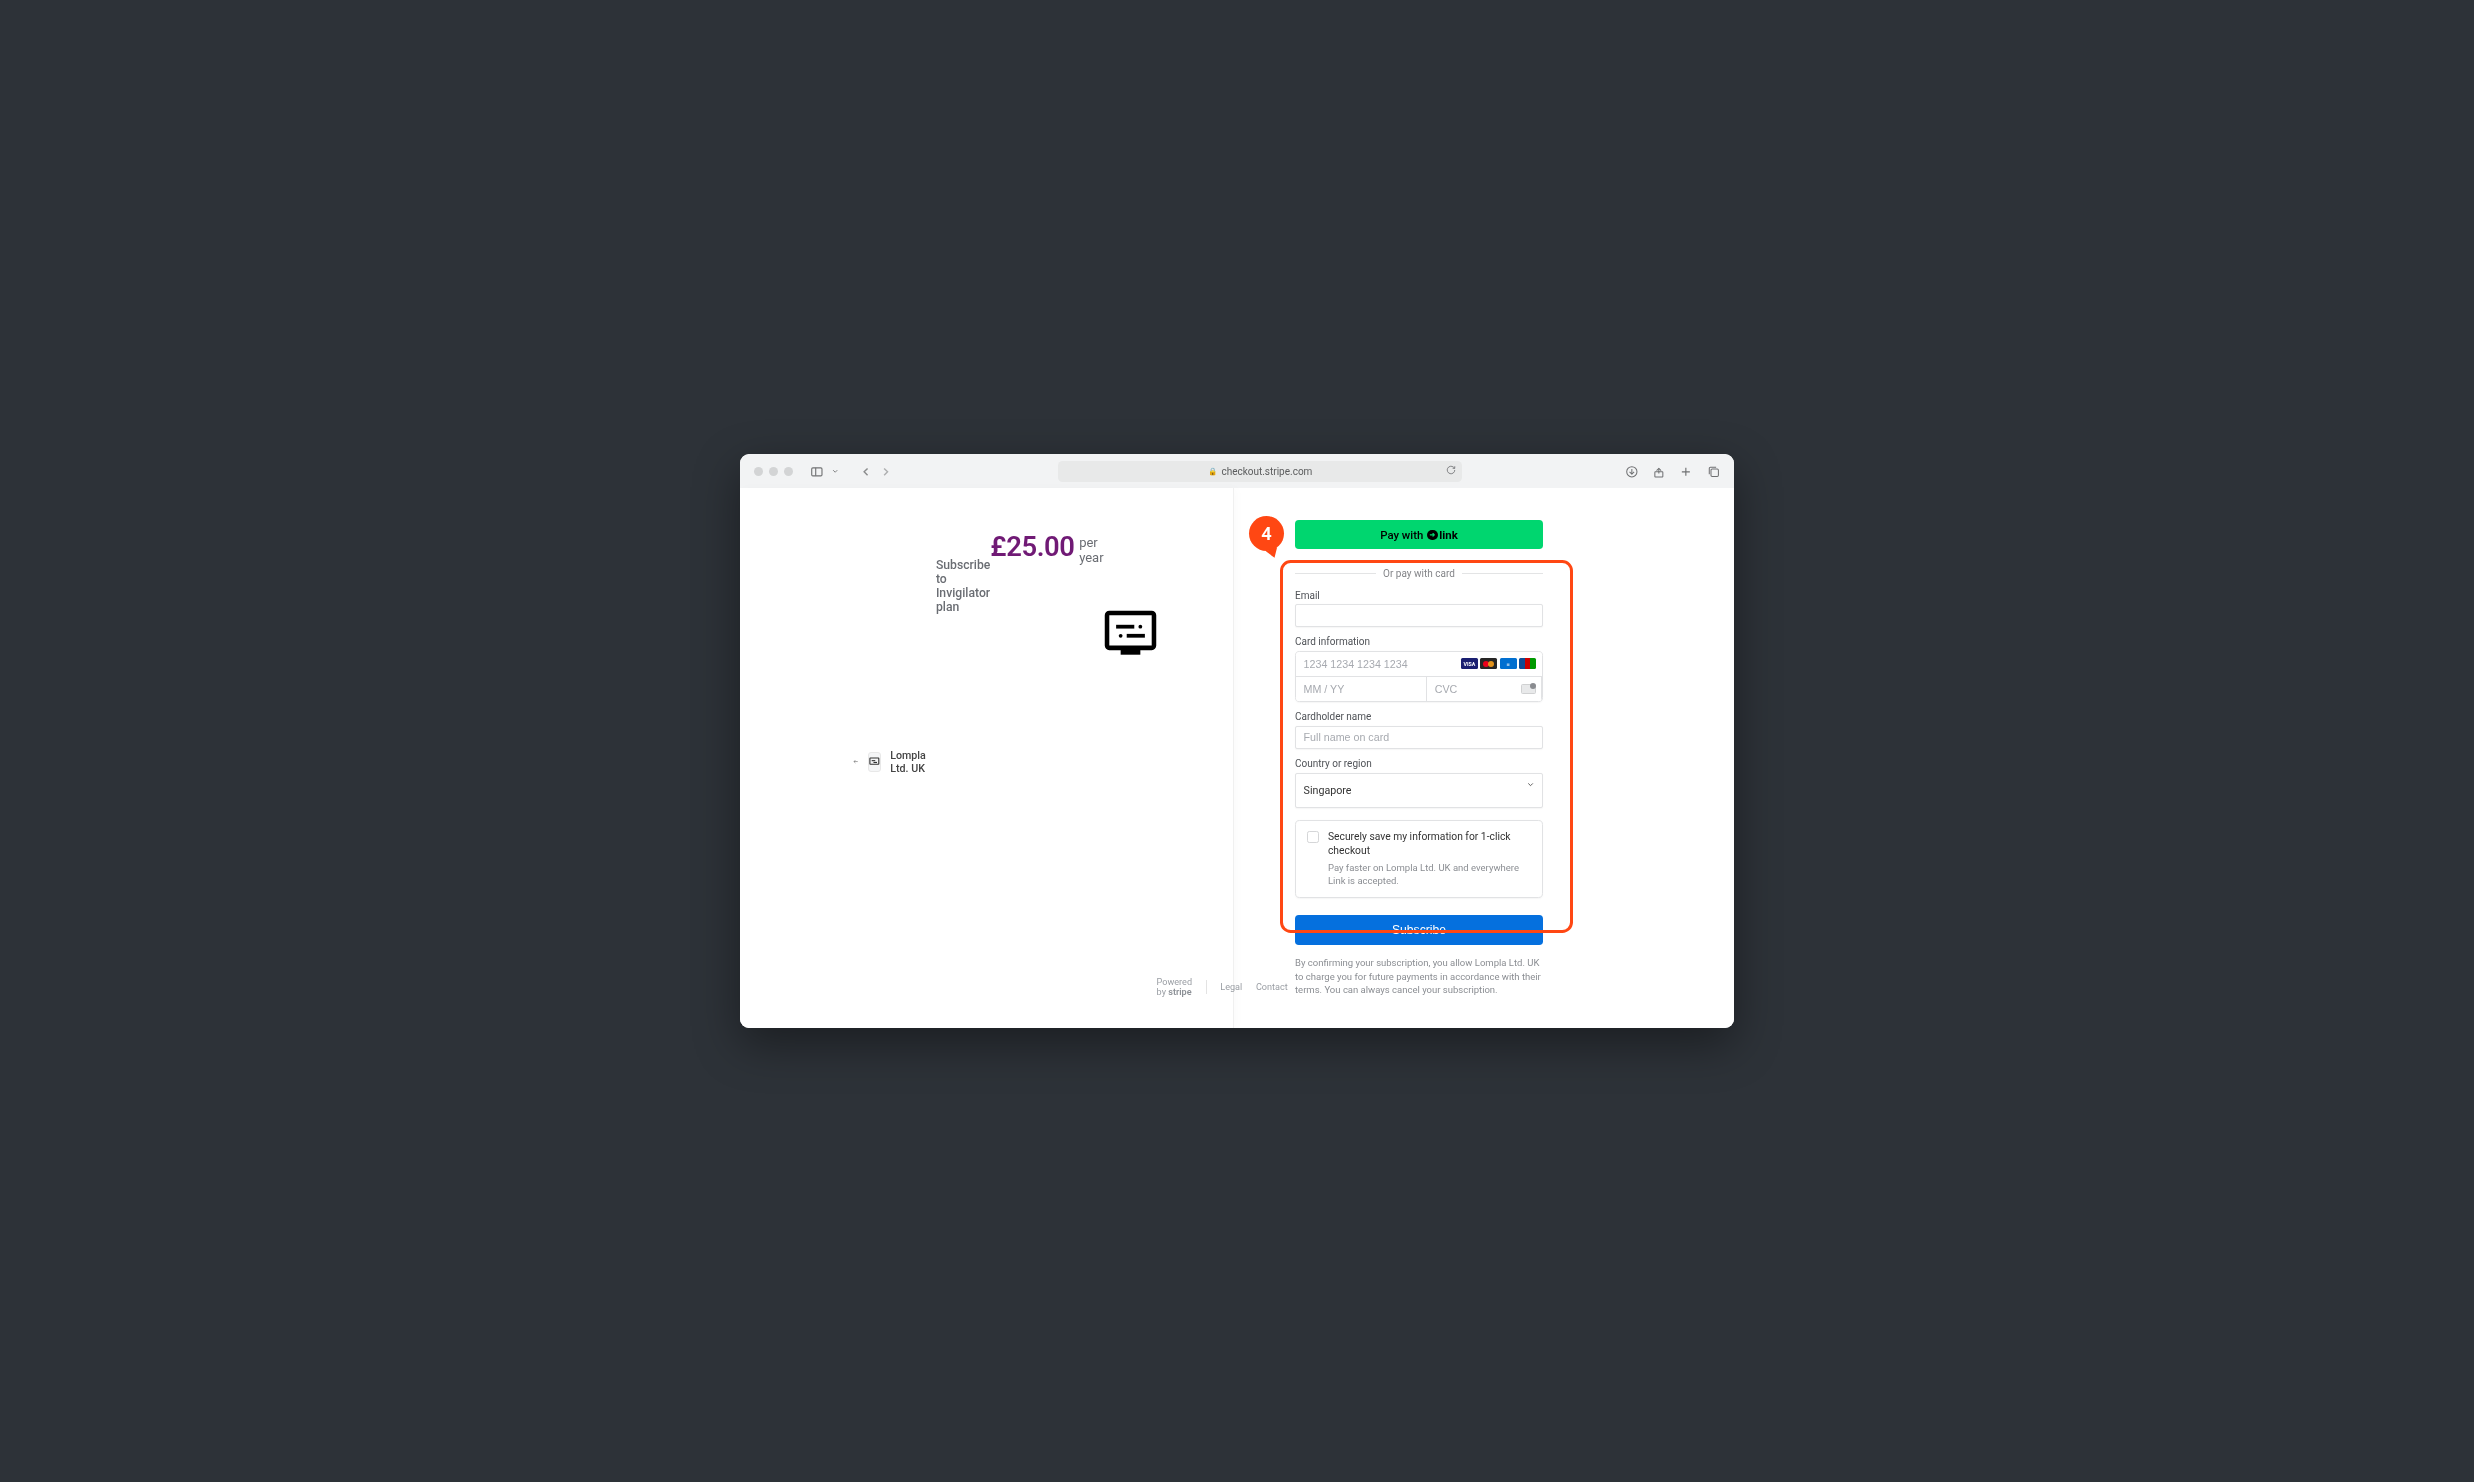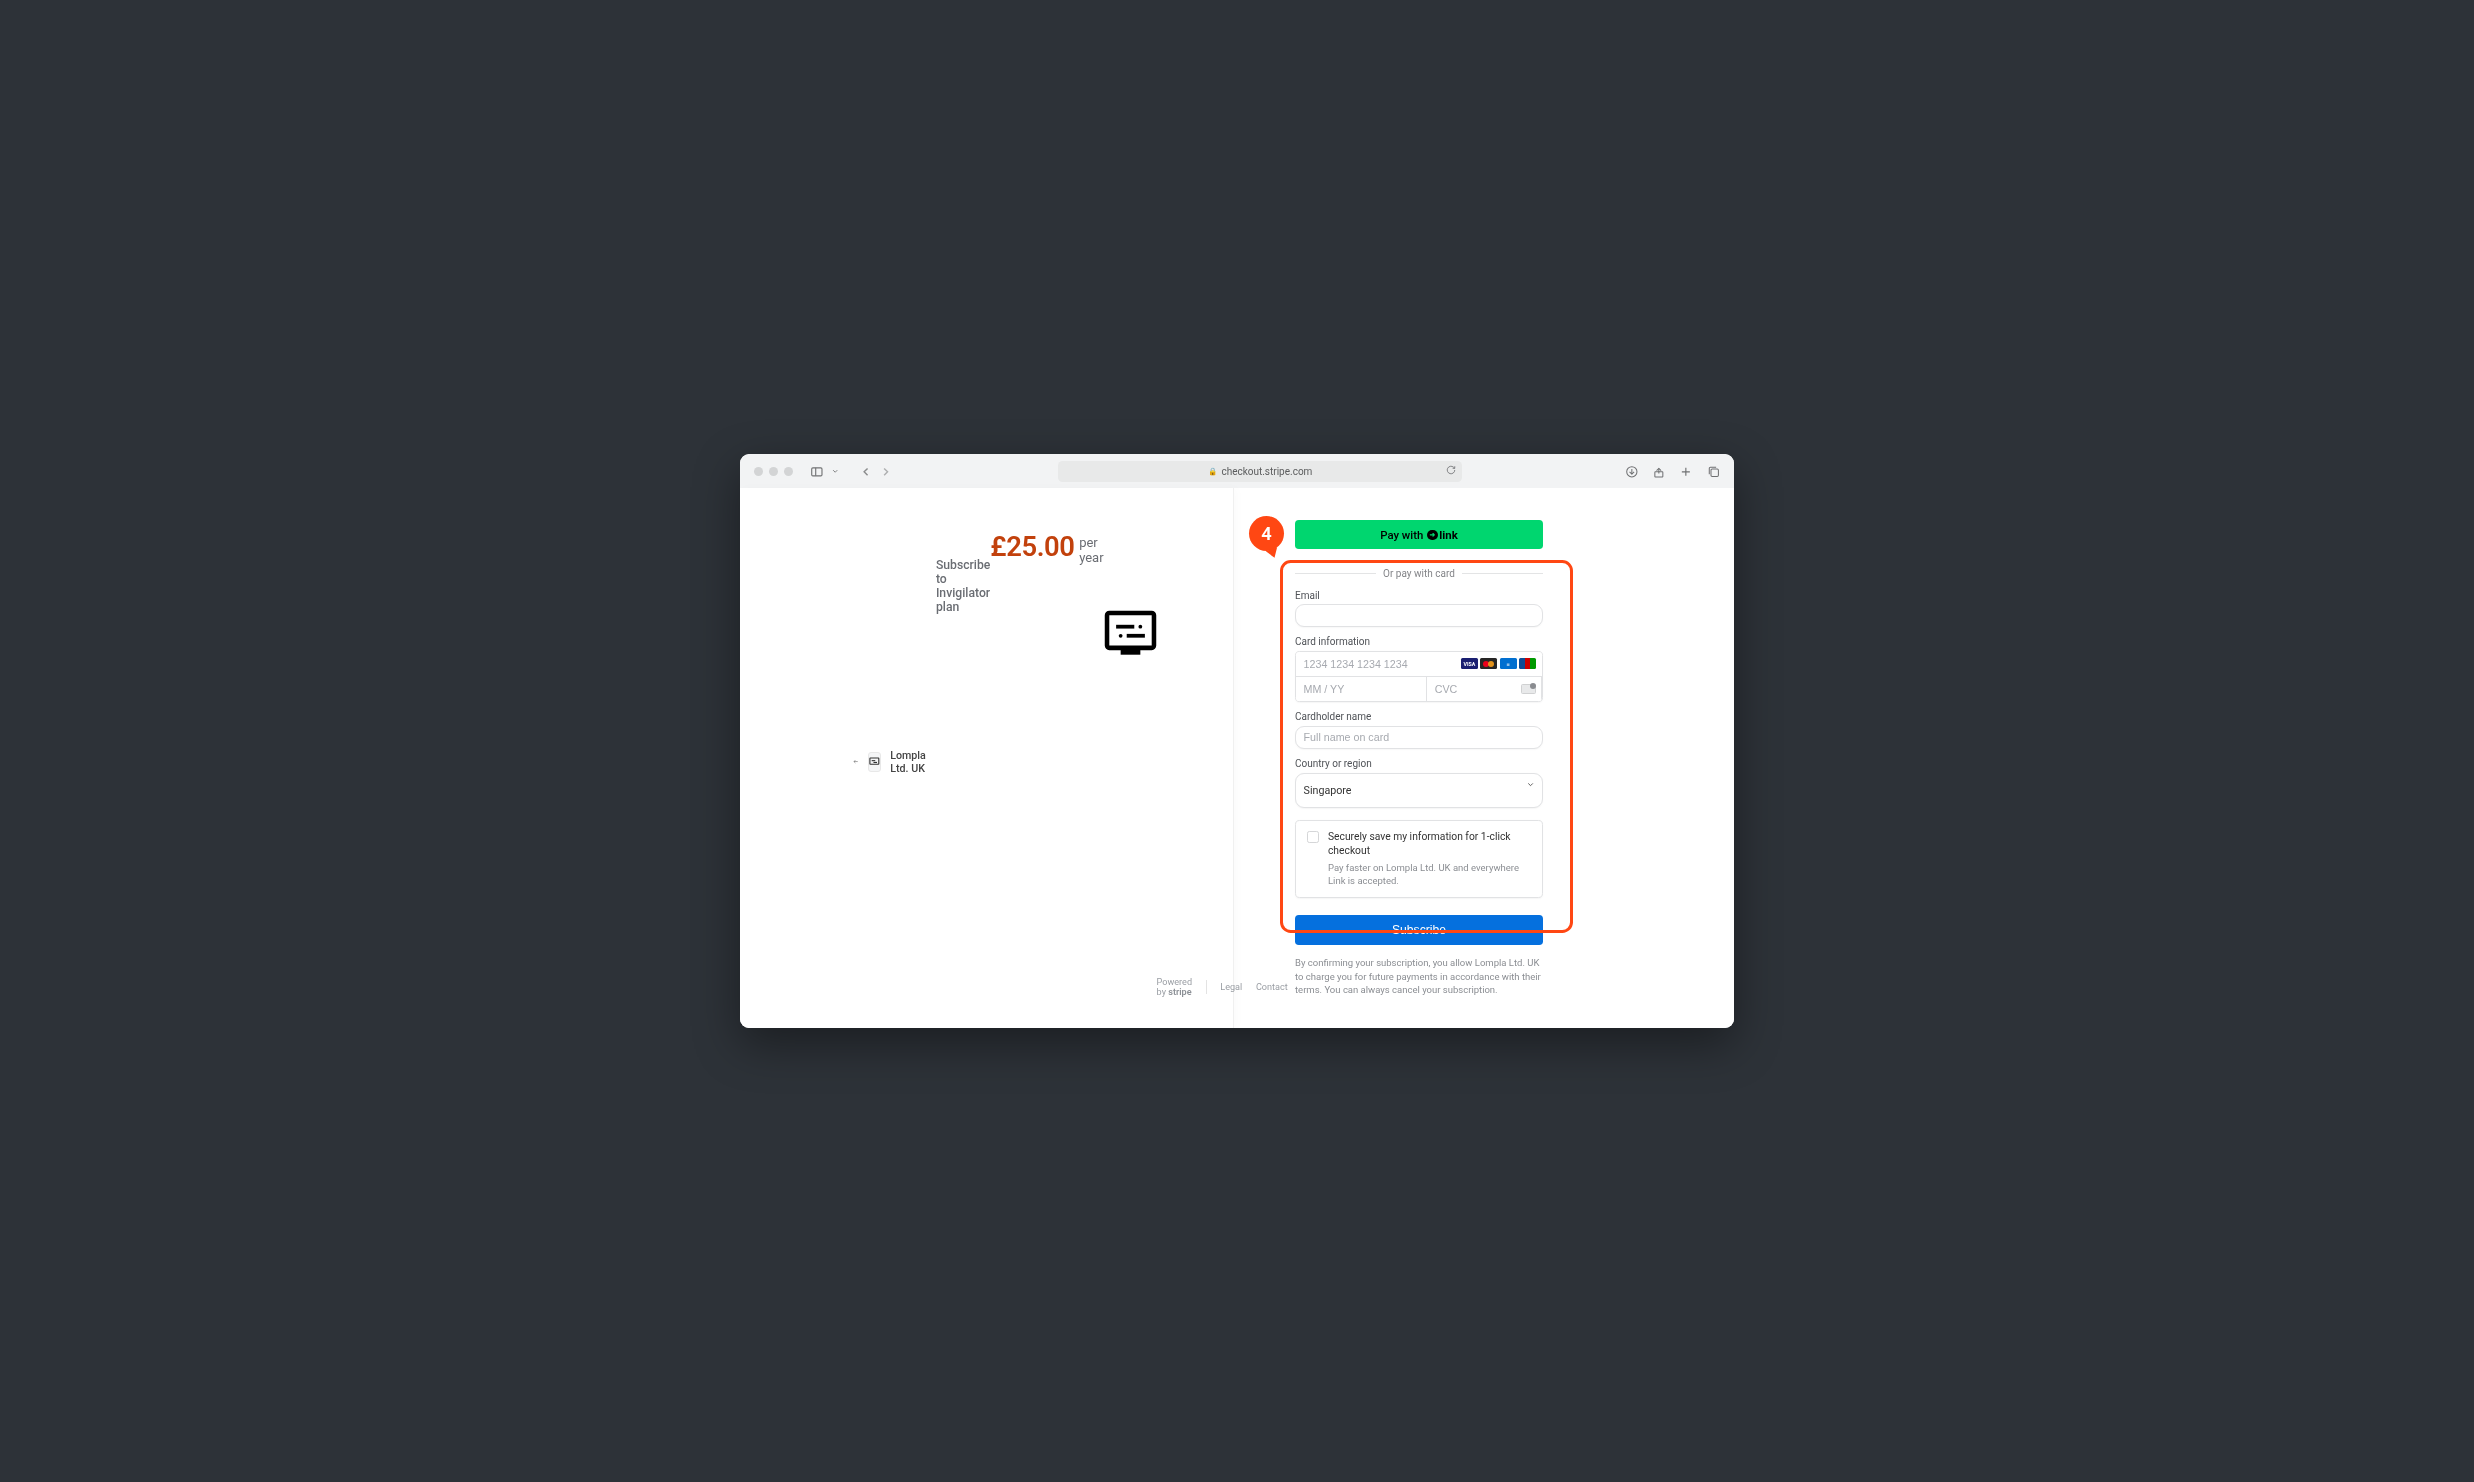--- a/index.html
+++ b/index.html
@@ -89,21 +89,21 @@
       font-size: 10px;
     }
     .merchant-name { font-size: 10.7px; font-weight: 500; color: #444; }
     .subscribe-label {
       margin-top: 32px;
       font-size: 12.2px;
       font-weight: 500;
       color: #6a6d73;
     }
     .price-row { display: flex; align-items: flex-start; gap: 4.6px; margin-top: 4.6px; }
-    .price { font-size: 27.4px; font-weight: 600; color: #c2410c; letter-spacing: -0.4px; }
+    .price { font-size: 27.4px; font-weight: 600; color: #701a75; letter-spacing: -0.4px; }
     .per-year { font-size: 13px; color: #6a6d73; line-height: 1.15; margin-top: 5.3px; }
     .description {
       margin-top: 10.7px;
       font-size: 10.7px;
       color: #6a6d73;
       line-height: 1.5;
       max-width: 251px;
     }
     .product-img-wrap { flex: 1; display: flex; align-items: flex-start; padding-top: 84px; }
     .product-img { width: 53px; height: 47px; }
@@ -200,21 +200,21 @@
       border-top: 9.1px solid #ff4713;
       transform: rotate(-20deg);
     }
 
     .form { width: 248px; }
     .form-label { font-size: 10px; color: #4f5257; margin: 9.1px 0 3.8px; display: block; }
     .input, .select {
       width: 100%;
       height: 23px;
       border: 0.8px solid #e1e2e4;
-      border-radius: 9px;
+      border-radius: 2px;
       padding: 0 7.6px;
       font-size: 10.7px;
       background: #fff;
       box-shadow: 0 0.8px 1.5px rgba(0,0,0,0.04);
     }
     .input::placeholder { color: #a7aab0; }
     .card-group { border: 0.8px solid #e1e2e4; border-radius: 4.6px; overflow: hidden; box-shadow: 0 0.8px 1.5px rgba(0,0,0,0.04); }
     .card-number-row { position: relative; }
     .card-number-row .input { border: none; border-radius: 0; border-bottom: 0.8px solid #e1e2e4; box-shadow:none; height: 24.4px;}
     .card-icons { position: absolute; right: 6.1px; top: 6.1px; display: flex; gap: 2.3px; }

